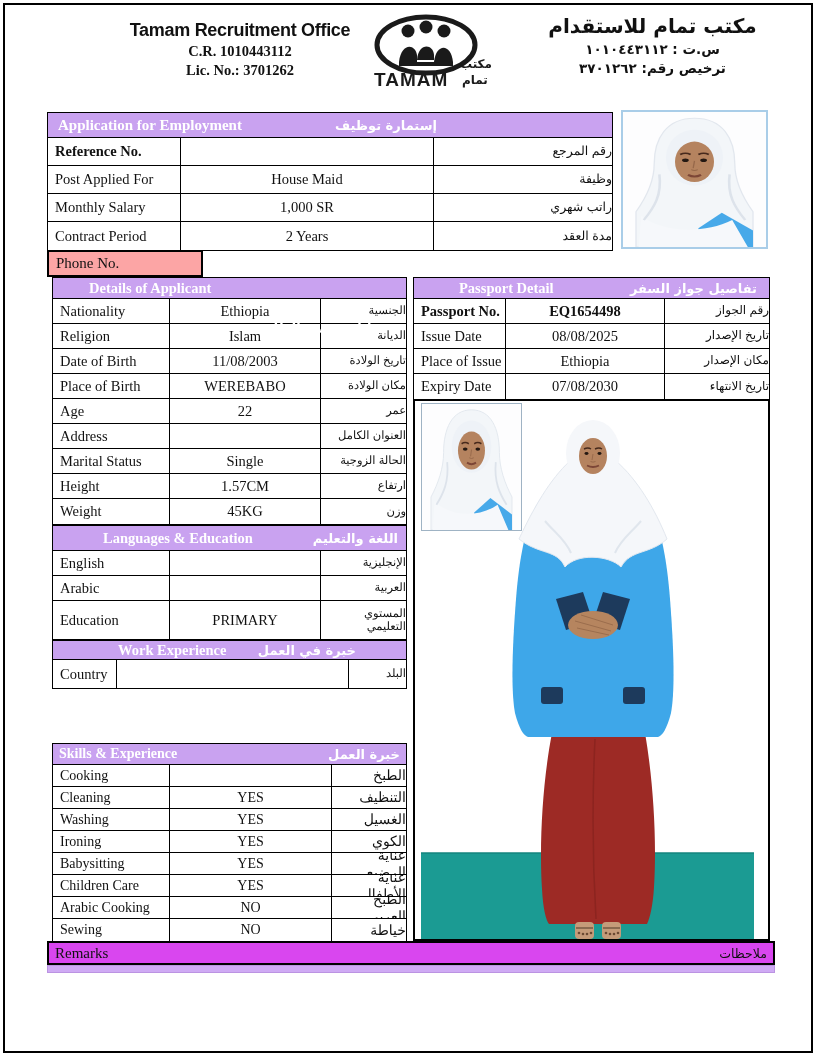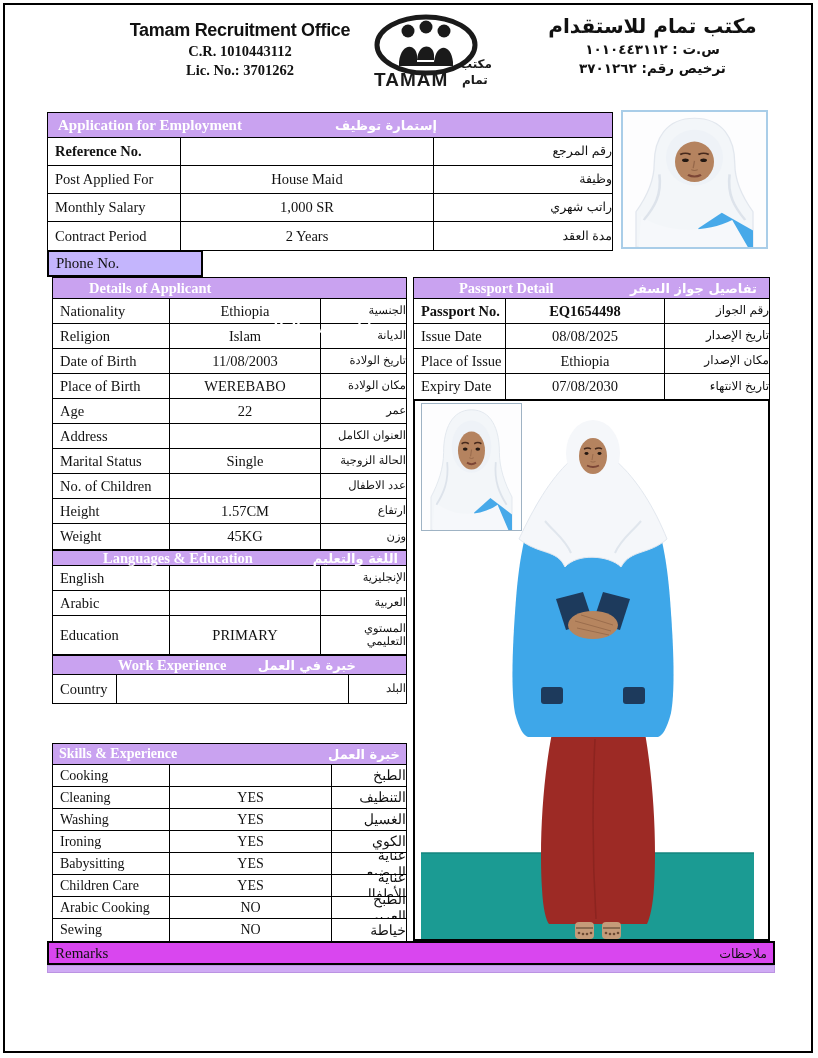--- a/index.html
+++ b/index.html
@@ -40,21 +40,21 @@
   .skill-tbl .c{font-size:14px;}
   
   .pass-tbl .trow{height:25px;grid-template-columns:92px 159px 1fr;}
   .pass-tbl .c.arac{padding-left:7px;font-size:12px;}
   
   .photo-frame{border:2px solid #a9cde8;background:#fdfdfe;overflow:hidden;}
   .photo-cell{border:2px solid #000;background:#fff;overflow:hidden;}
   .headshot{border:1px solid #9fb3c4;background:#fdfdfe;overflow:hidden;z-index:3;}
   .portrait-svg{width:100%;height:100%;display:block;}
   
-  .phone-box{border:2px solid #000;background:#c4b5fd;display:flex;align-items:center;padding-left:7px;font-size:15px;}
+  .phone-box{border:2px solid #000;background:#fca5a5;display:flex;align-items:center;padding-left:7px;font-size:15px;}
   .applicant-name{font-weight:bold;font-size:15.5px;letter-spacing:.4px;text-align:center;}
   
   .remarks-row{border:2px solid #000;background:#d946ef;display:flex;align-items:center;justify-content:space-between;padding:0 6px;}
   .remarks-row .r-en{font-size:15px;}
   .remarks-row .r-ar{font-size:12.5px;}
   .bottom-bar{background:#cfaaf4;border:1px solid #b championship;border:1px solid #bb93e2;}
 </style>
 </head>
 <body>
 
@@ -184,37 +184,32 @@
       <div class="c label">Address</div>
       <div class="c value"></div>
       <div class="c arac">العنوان الكامل</div>
     </div>
       <div class="trow">
       <div class="c label">Marital Status</div>
       <div class="c value">Single</div>
       <div class="c arac">الحالة الزوجية</div>
     </div>
       <div class="trow">
-      <div class="c label">No. of Children</div>
-      <div class="c value"></div>
-      <div class="c arac">عدد الاطفال</div>
-    </div>
-      <div class="trow">
       <div class="c label">Height</div>
       <div class="c value">1.57CM</div>
       <div class="c arac">ارتفاع</div>
     </div>
       <div class="trow">
       <div class="c label">Weight</div>
       <div class="c value">45KG</div>
       <div class="c arac">وزن</div>
     </div>
     </div>
 
-  <div class="bar" style="height:16px;">
+  <div class="bar" style="height:26px;">
     <span class="ben en" style="left:50px;font-size:14.5px;">Languages &amp; Education</span>
     <span class="bar-ar ar" style="right:8px;">اللغة والتعليم</span>
   </div>
   <div class="tbl lang-tbl">
 
   <div class="trow">
       <div class="c label">English</div>
       <div class="c value"></div>
       <div class="c arac">الإنجليزية</div>
     </div>

